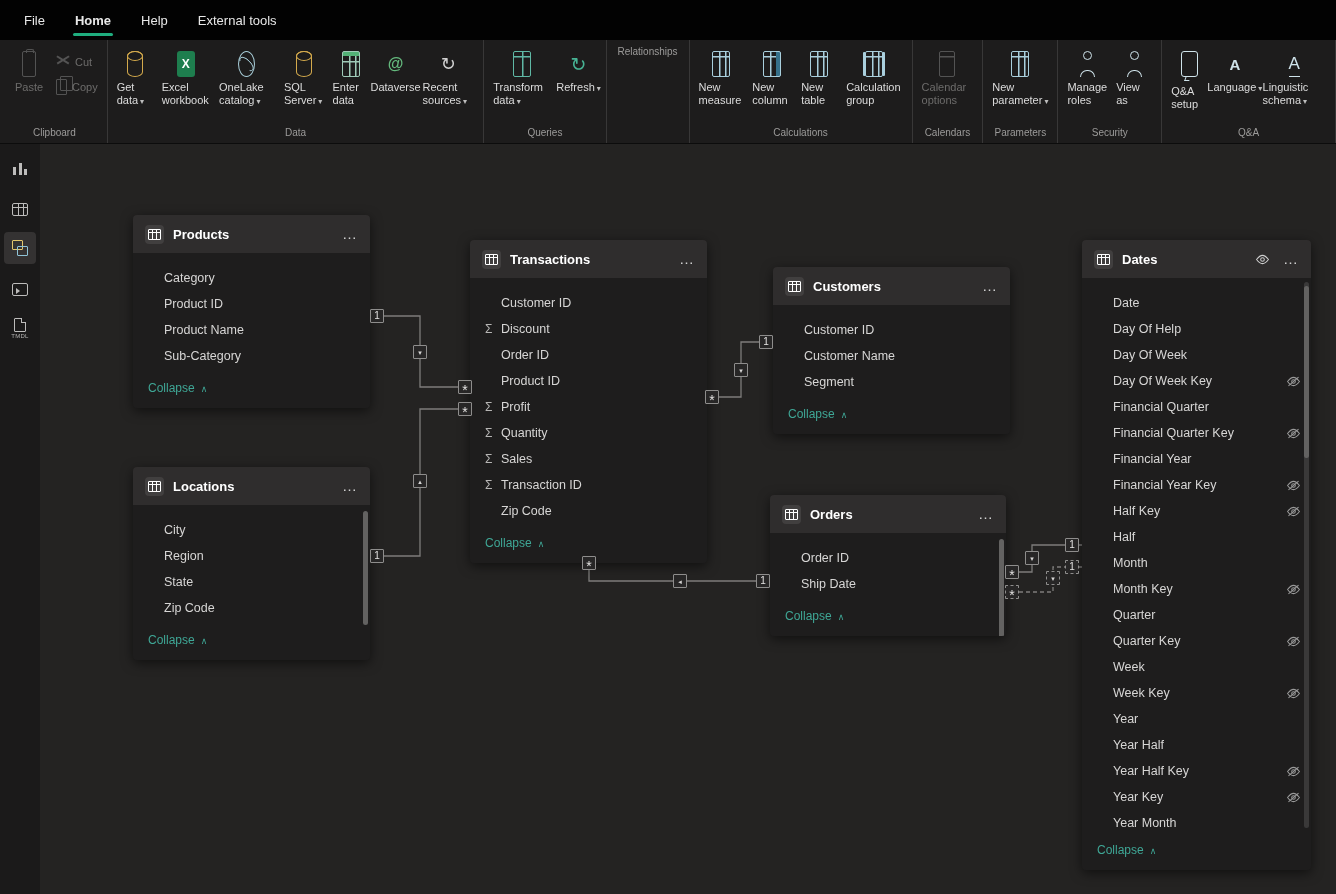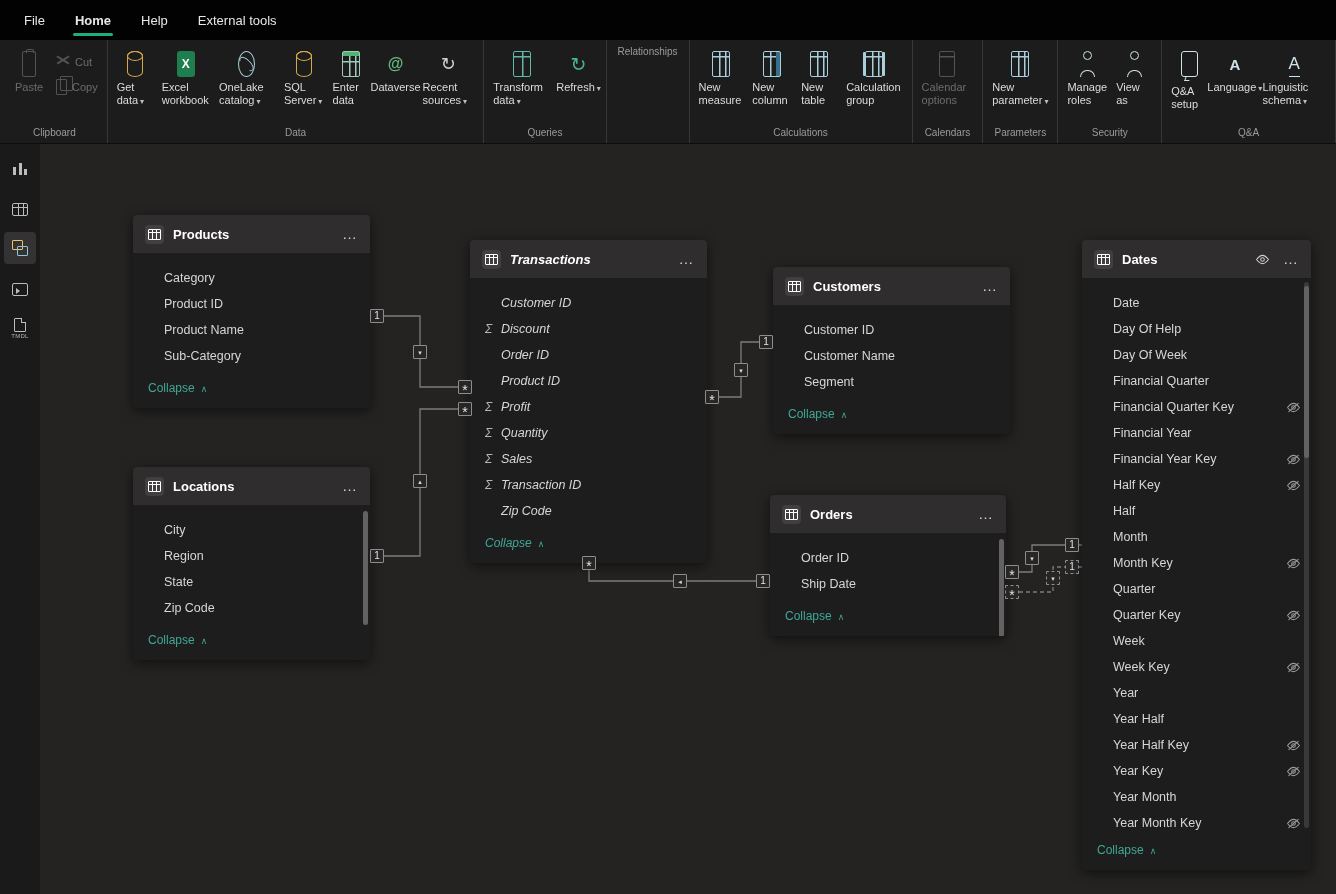--- a/index.html
+++ b/index.html
@@ -364,21 +364,21 @@
 
   </div>
         </div>
     <div class="card-f">
       <span class="collapse-link">
         <span class="cl-t">Collapse</span>
         <span class="chev-up">∧</span>
       </span>
     </div>
   </div>
-      <div class="card" style="left: 470px; top: 240px; width: 237px; font-style: italic;">
+      <div class="card" style="left: 470px; top: 240px; width: 237px;">
     <div class="card-h">
       <span class="tbl-ic"></span>
       <span class="card-title">Transactions</span>
       <span class="h-right">
 
         <span class="h-more">…</span>
       </span>
     </div>
     <div class="card-b">
           <div class="frow">
@@ -557,20 +557,31 @@
   </div>
           <div class="frow">
     <span class="sigma"></span>
     <span class="fname">Day Of Help</span>
 
   </div>
           <div class="frow">
     <span class="sigma"></span>
     <span class="fname">Day Of Week</span>
 
+  </div>
+          <div class="frow">
+    <span class="sigma"></span>
+    <span class="fname">Day Of Week Key</span>
+    <span class="eyeoff">
+              <svg width="15" height="11" viewBox="0 0 16 12">
+                <path d="M1.5 6C4 2.8 6 1.5 8 1.5S12 2.8 14.5 6C12 9.2 10 10.5 8 10.5S4 9.2 1.5 6z" fill="none" stroke="#9a9a9a" stroke-width="1.1"></path>
+                <circle cx="8" cy="6" r="2" fill="none" stroke="#9a9a9a" stroke-width="1.1"></circle>
+                <line x1="2.5" y1="10.8" x2="13.5" y2="1.2" stroke="#9a9a9a" stroke-width="1.1"></line>
+              </svg>
+            </span>
   </div>
           <div class="frow">
     <span class="sigma"></span>
     <span class="fname">Financial Quarter</span>
 
   </div>
           <div class="frow">
     <span class="sigma"></span>
     <span class="fname">Financial Quarter Key</span>
     <span class="eyeoff">

